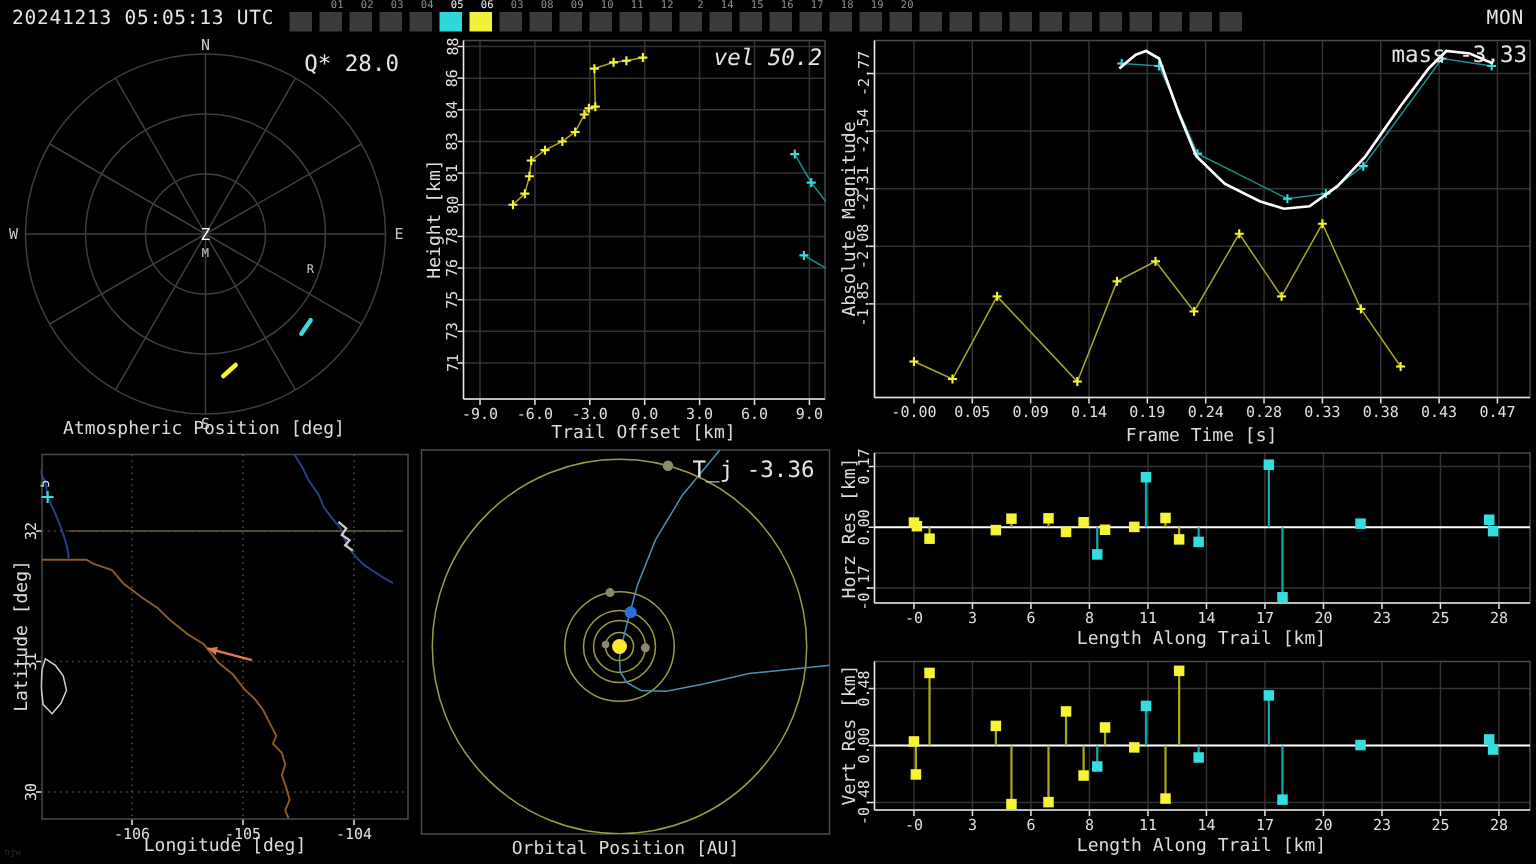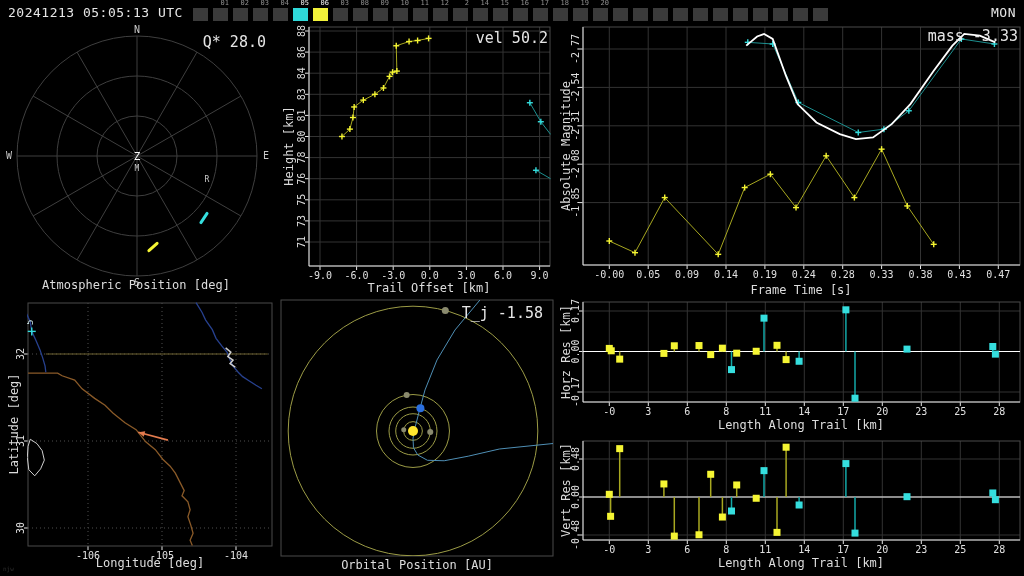--- a/index.html
+++ b/index.html
@@ -548,23 +548,23 @@
         <div class="sbox" style="left: 733px; background: rgb(59, 59, 59);"></div>
         <div class="sbox" style="left: 753px; background: rgb(59, 59, 59);"></div>
         <div class="sbox" style="left: 773px; background: rgb(59, 59, 59);"></div>
         <div class="sbox" style="left: 793px; background: rgb(59, 59, 59);"></div>
         <div class="sbox" style="left: 813px; background: rgb(59, 59, 59);"></div>
       </div>
     <div class="lbl clock" style="right:8px;top:5px;">MON</div>
   </div>
 
   <div class="lbl ann" style="right:758px;top:33px;">Q* 28.0</div>
-  <div class="lbl ann" style="right:476px;top:29px;">vel 50.2</div>
+  <div class="lbl ann" style="right:476px;top:29px;font-style:italic;">vel 50.2</div>
   <div class="lbl ann" style="right:6px;top:27px;">mass -3.33</div>
-  <div class="lbl ann" style="right:481px;top:304px;">T_j -1.58</div>
+  <div class="lbl ann" style="right:481px;top:304px;">T_j -3.36</div>
 
   <div class="lbl ttl" style="left:-14px;top:278px;width:300px;">Atmospheric Position [deg]</div>
   <div class="lbl ttl" style="left:279px;top:281px;width:300px;">Trail Offset [km]</div>
   <div class="lbl ttl rot" style="left:189px;top:139px;width:200px;">Height [km]</div>
   <div class="lbl ttl" style="left:651px;top:283px;width:300px;">Frame Time [s]</div>
   <div class="lbl ttl rot" style="left:466px;top:139px;width:200px;">Absolute Magnitude</div>
   <div class="lbl ttl" style="left:0px;top:556px;width:300px;">Longitude [deg]</div>
   <div class="lbl ttl rot" style="left:-86px;top:417px;width:200px;">Latitude [deg]</div>
   <div class="lbl ttl" style="left:267px;top:558px;width:300px;">Orbital Position [AU]</div>
   <div class="lbl ttl" style="left:651px;top:418px;width:300px;">Length Along Trail [km]</div>

